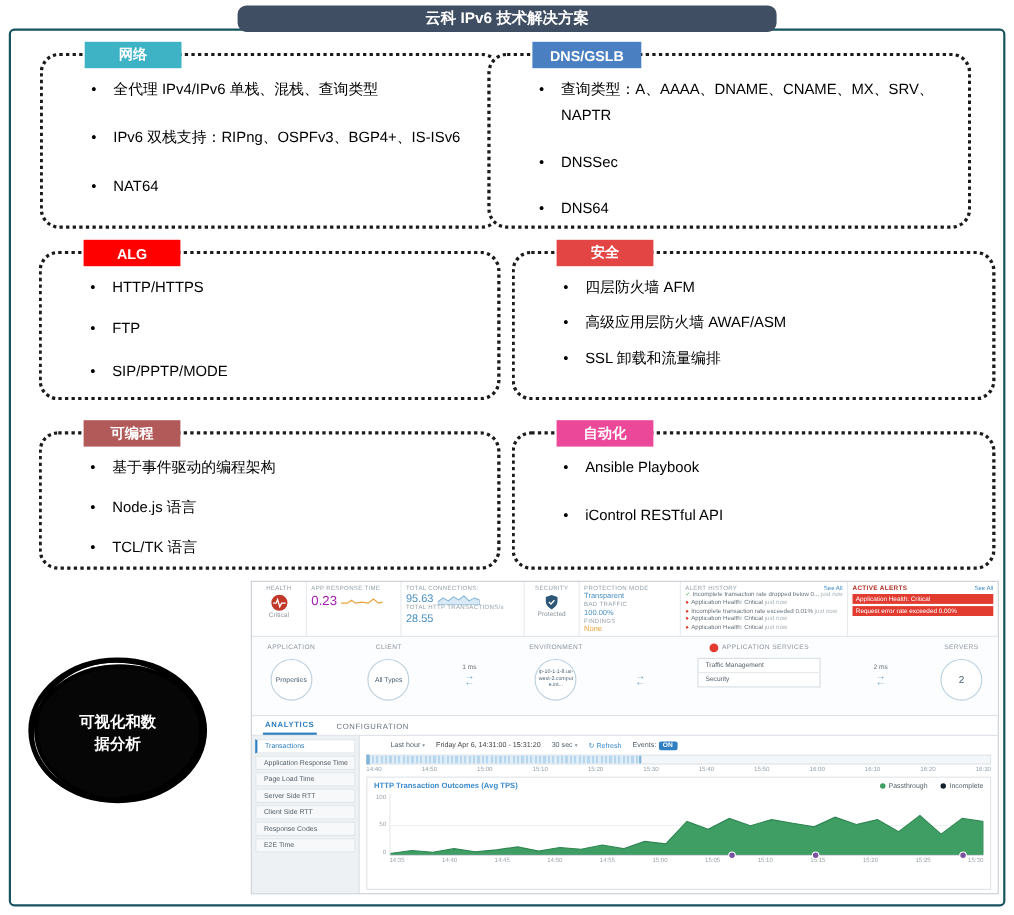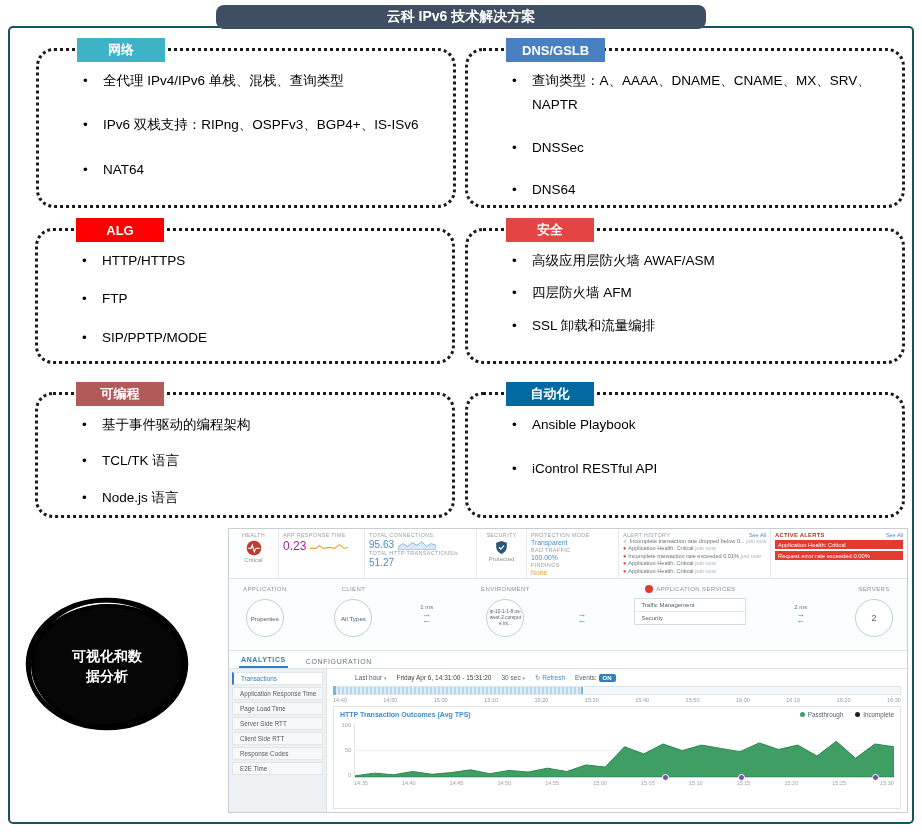--- a/index.html
+++ b/index.html
@@ -151,58 +151,58 @@
 
 <div class="fbox g20" style="left:36px;top:48px;width:420px;height:160px">
   <div class="tag" style="background-color: rgb(62, 179, 198);">网络</div>
   <ul>
     <li>全代理 IPv4/IPv6 单栈、混栈、查询类型</li>
     <li>IPv6 双栈支持：RIPng、OSPFv3、BGP4+、IS-ISv6</li>
     <li>NAT64</li>
   </ul>
 </div>
 
-<div class="fbox g18" style="left:465px;top:48px;width:440px;height:160px">
+<div class="fbox g18" style="left:443px;top:48px;width:440px;height:160px">
   <div class="tag" style="background-color: rgb(74, 127, 193);">DNS/GSLB</div>
   <ul>
     <li>查询类型：A、AAAA、DNAME、CNAME、MX、SRV、NAPTR</li>
     <li>DNSSec</li>
     <li>DNS64</li>
   </ul>
 </div>
 
 <div class="fbox g14" style="left:35px;top:228px;width:420px;height:136px">
   <div class="tag" style="background-color: rgb(254, 0, 0);">ALG</div>
   <ul>
     <li>HTTP/HTTPS</li>
     <li>FTP</li>
     <li>SIP/PPTP/MODE</li>
   </ul>
 </div>
 
 <div class="fbox g8" style="left:465px;top:228px;width:440px;height:136px">
   <div class="tag" style="background-color: rgb(227, 68, 68);">安全</div>
   <ul>
+    <li>四层防火墙 AFM</li>
     <li>高级应用层防火墙 AWAF/ASM</li>
-    <li>四层防火墙 AFM</li>
     <li>SSL 卸载和流量编排</li>
   </ul>
 </div>
 
 <div class="fbox g12" style="left:35px;top:392px;width:420px;height:126px">
   <div class="tag" style="background-color: rgb(178, 89, 89);">可编程</div>
   <ul>
     <li>基于事件驱动的编程架构</li>
+    <li>Node.js 语言</li>
     <li>TCL/TK 语言</li>
-    <li>Node.js 语言</li>
   </ul>
 </div>
 
 <div class="fbox g20" style="left:465px;top:392px;width:440px;height:126px">
-  <div class="tag" style="background-color: #0369a1;">自动化</div>
+  <div class="tag" style="background-color: #ec4899;">自动化</div>
   <ul>
     <li>Ansible Playbook</li>
     <li>iControl RESTful API</li>
   </ul>
 </div>
 
 <svg class="callout" viewBox="0 0 170 145">
   <g>
     <ellipse cx="85" cy="73" rx="76" ry="61" fill="#060606"></ellipse>
     <ellipse cx="85" cy="72" rx="79" ry="64" fill="none" stroke="#000" stroke-width="4.5"></ellipse>
@@ -238,21 +238,21 @@
     <div class="ds ds-totals">
       <div class="ds-label">TOTAL CONNECTIONS:</div>
       <div class="metric-row">
         <span class="num-blue">95.63</span>
         <svg class="spark" viewBox="0 0 40 12" preserveAspectRatio="none">
           <path d="M0 9 L5 5 L10 8 L15 4 L20 7 L25 3 L30 8 L35 5 L40 7 L40 12 L0 12 Z" fill="#d9e9f5" stroke="#7fb3d9" stroke-width="1"></path>
         </svg>
       </div>
       <div class="ds-label">TOTAL HTTP TRANSACTIONS/s</div>
       <div class="metric-row">
-        <span class="num-blue">51.27</span>
+        <span class="num-blue">28.55</span>
       </div>
     </div>
 
     <div class="ds ds-security">
       <div class="ds-label">SECURITY</div>
       <svg class="shield-icon" viewBox="0 0 24 24">
         <path d="M12 1.5l8.5 3v6.5c0 5-3.6 8.8-8.5 11.5C7.1 19.8 3.5 16 3.5 11V4.5z" fill="#2c5777"></path>
         <path d="M8 11.5l3 3 5-5.5" fill="none" stroke="#fff" stroke-width="2"></path>
       </svg>
       <div class="ds-sub">Protected</div>

